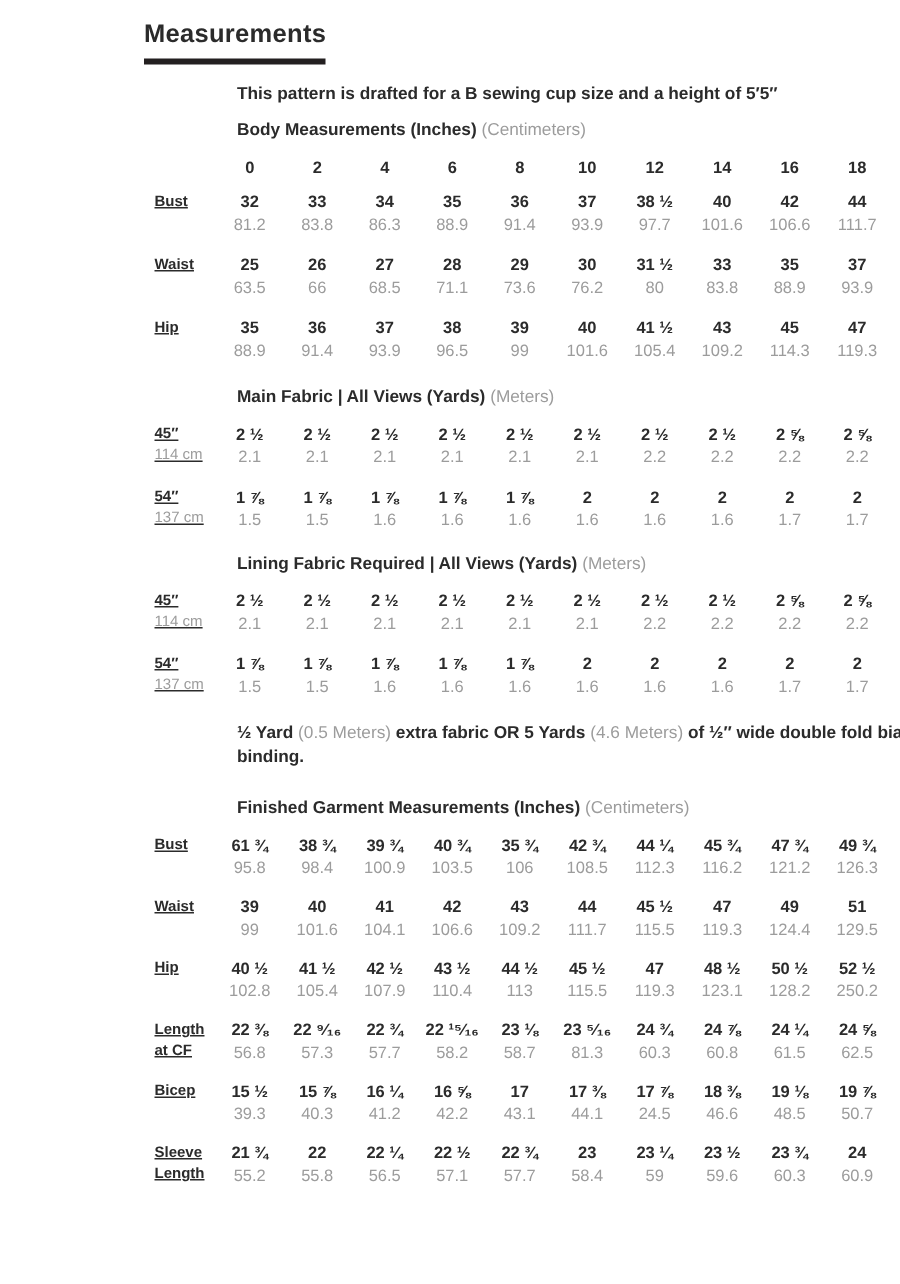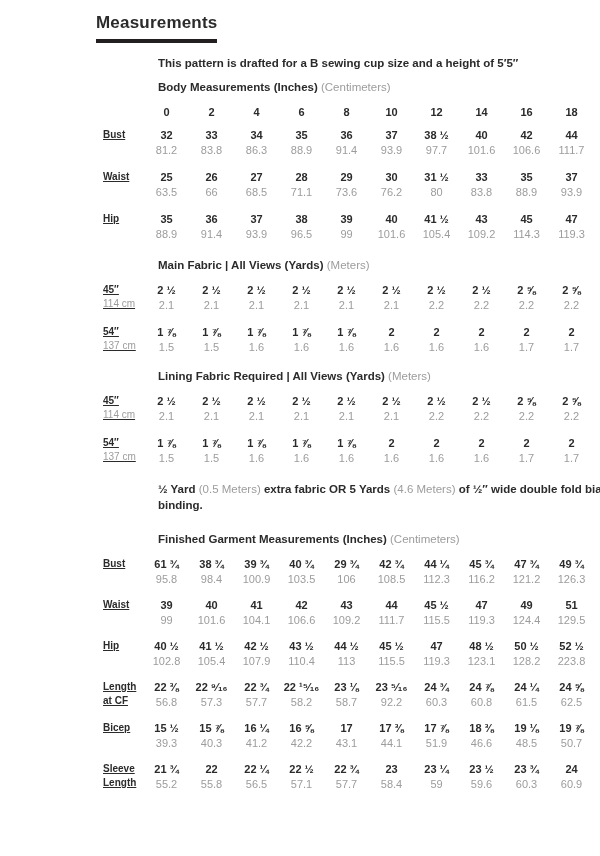--- a/index.html
+++ b/index.html
@@ -449,21 +449,21 @@
             </div>
             <div class="cell">
               <div class="v1">39 ¾</div>
               <div class="v2">100.9</div>
             </div>
             <div class="cell">
               <div class="v1">40 ¾</div>
               <div class="v2">103.5</div>
             </div>
             <div class="cell">
-              <div class="v1">29 ¾</div>
+              <div class="v1">35 ¾</div>
               <div class="v2">106</div>
             </div>
             <div class="cell">
               <div class="v1">42 ¾</div>
               <div class="v2">108.5</div>
             </div>
             <div class="cell">
               <div class="v1">44 ¼</div>
               <div class="v2">112.3</div>
             </div>
@@ -560,21 +560,21 @@
             <div class="cell">
               <div class="v1">48 ½</div>
               <div class="v2">123.1</div>
             </div>
             <div class="cell">
               <div class="v1">50 ½</div>
               <div class="v2">128.2</div>
             </div>
             <div class="cell">
               <div class="v1">52 ½</div>
-              <div class="v2">223.8</div>
+              <div class="v2">250.2</div>
             </div>
           </div>
           <div class="trow">
             <div class="tlabel">
               <div class="l1">Length</div>
               <div class="l1">at CF</div>
             </div>
             <div class="cell">
               <div class="v1">22 ⅜</div>
               <div class="v2">56.8</div>
@@ -590,21 +590,21 @@
             <div class="cell">
               <div class="v1">22 ¹⁵⁄₁₆</div>
               <div class="v2">58.2</div>
             </div>
             <div class="cell">
               <div class="v1">23 ⅛</div>
               <div class="v2">58.7</div>
             </div>
             <div class="cell">
               <div class="v1">23 ⁵⁄₁₆</div>
-              <div class="v2">92.2</div>
+              <div class="v2">81.3</div>
             </div>
             <div class="cell">
               <div class="v1">24 ¾</div>
               <div class="v2">60.3</div>
             </div>
             <div class="cell">
               <div class="v1">24 ⅞</div>
               <div class="v2">60.8</div>
             </div>
             <div class="cell">
@@ -639,21 +639,21 @@
             <div class="cell">
               <div class="v1">17</div>
               <div class="v2">43.1</div>
             </div>
             <div class="cell">
               <div class="v1">17 ⅜</div>
               <div class="v2">44.1</div>
             </div>
             <div class="cell">
               <div class="v1">17 ⅞</div>
-              <div class="v2">51.9</div>
+              <div class="v2">24.5</div>
             </div>
             <div class="cell">
               <div class="v1">18 ⅜</div>
               <div class="v2">46.6</div>
             </div>
             <div class="cell">
               <div class="v1">19 ⅛</div>
               <div class="v2">48.5</div>
             </div>
             <div class="cell">

